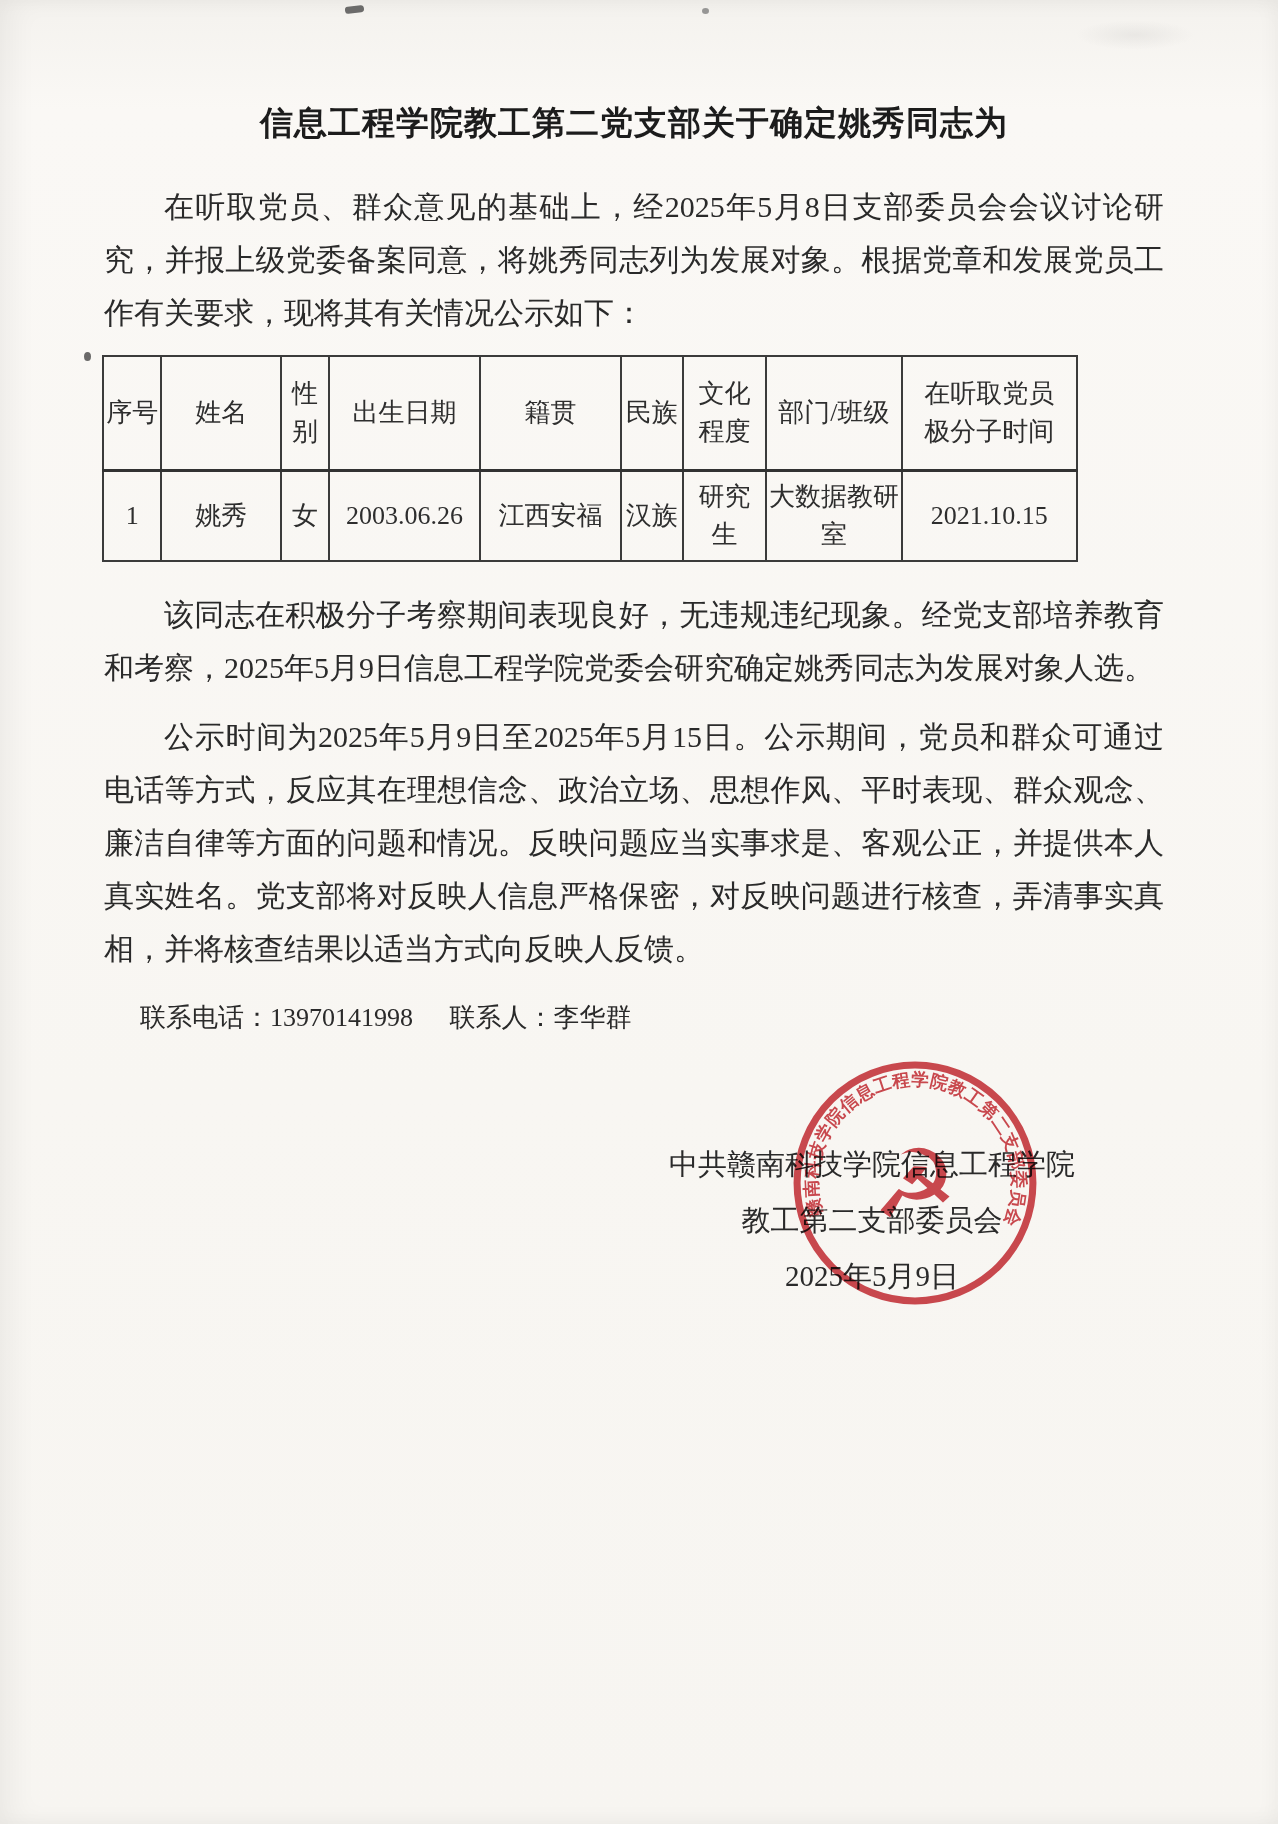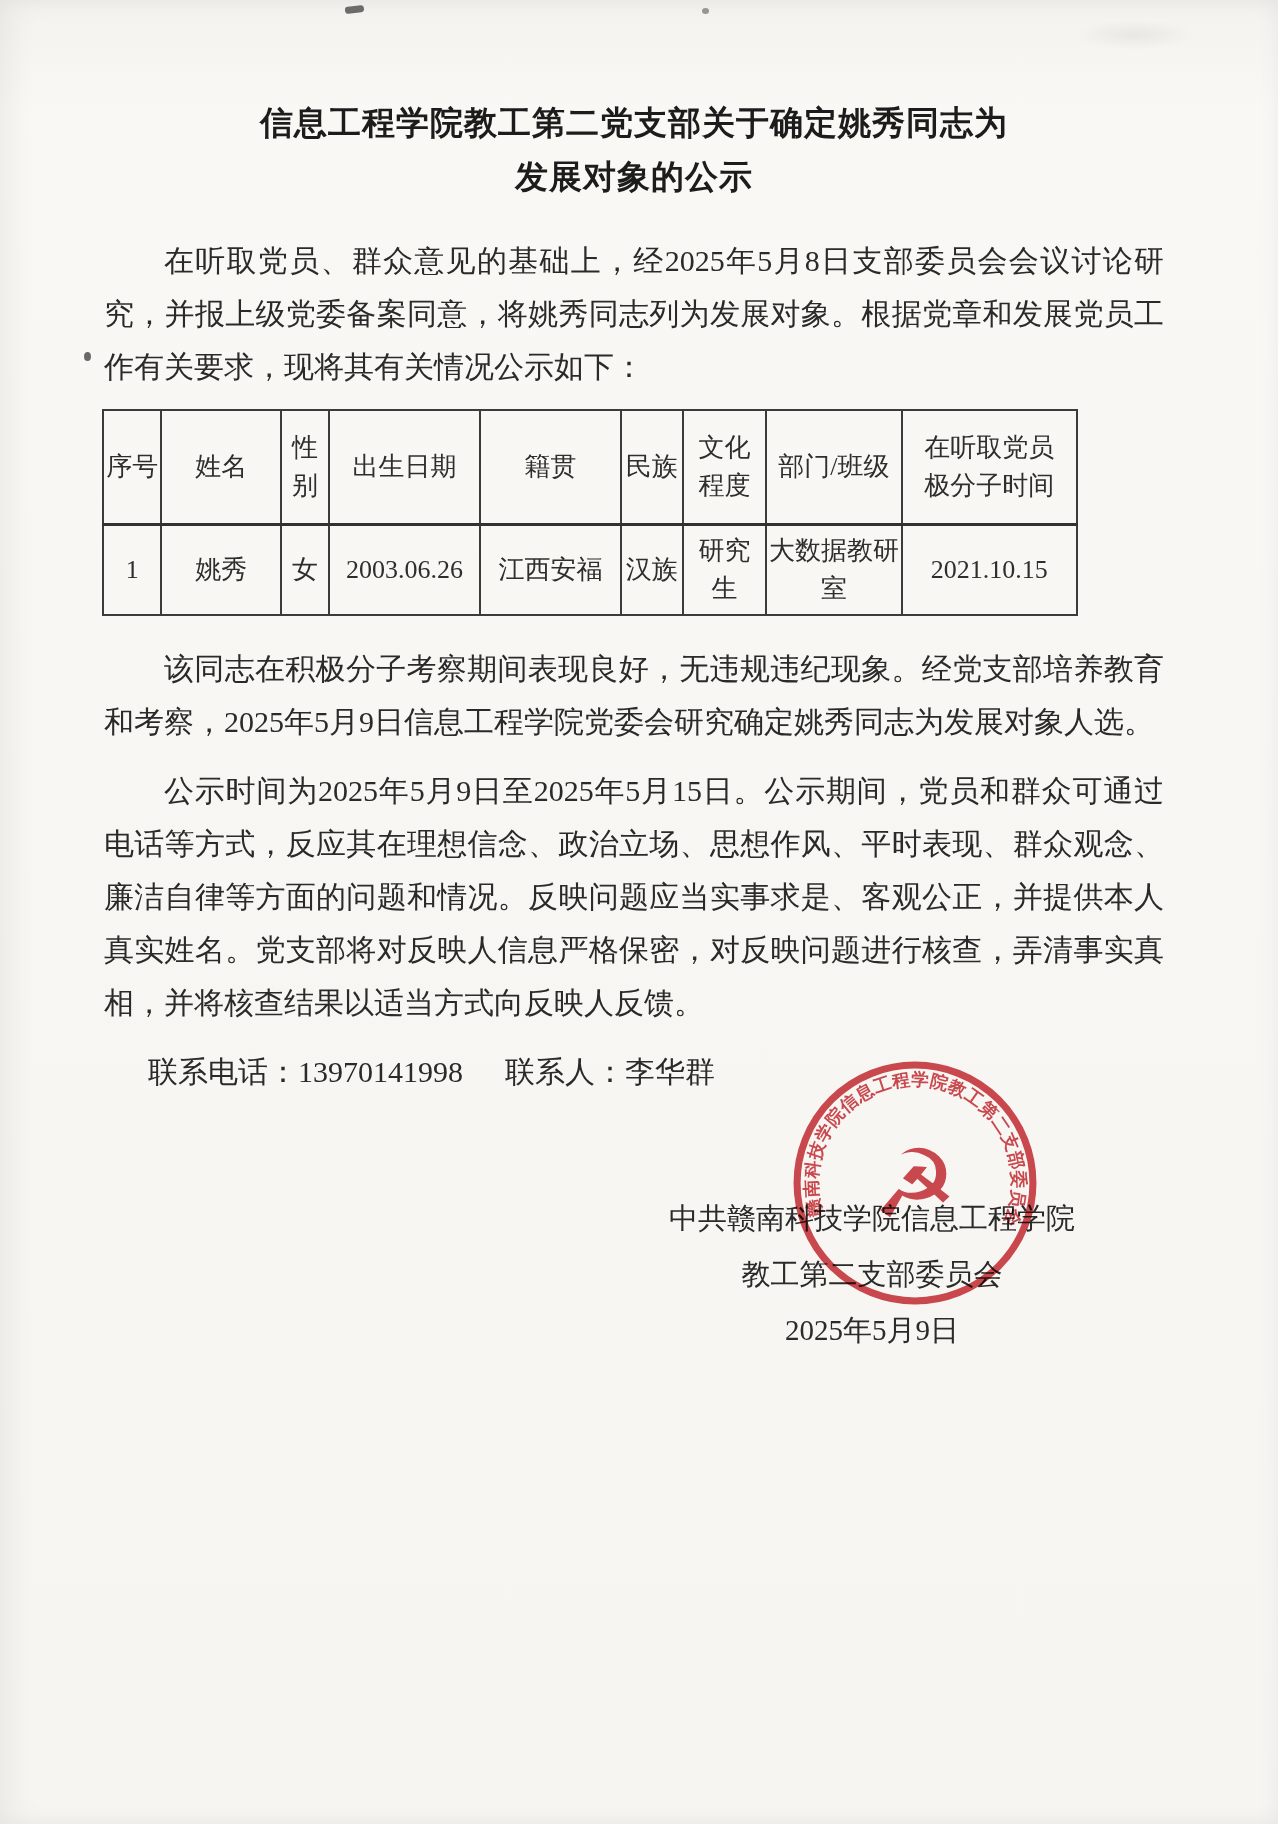--- a/index.html
+++ b/index.html
@@ -53,21 +53,21 @@
     color:#2e2e2e;
     overflow:hidden;
   }
   .info-table thead th{height:108px;border-bottom:3px solid #323232;}
   .info-table tbody td{height:84px;}
   .c0{width:6.0%}.c1{width:12.3%}.c2{width:4.9%}.c3{width:15.5%}.c4{width:14.5%}
   .c5{width:6.3%}.c6{width:8.6%}.c7{width:13.9%}.c8{width:18.0%}
   .td-left{text-align:left;padding-left:10px;}
   .contact-line{
     margin:12px 0 0 0;
-    font-size:30px;
+    font-size:26px;
     line-height:53px;
     text-indent:2em;
     color:#2a2a2a;
   }
   .contact-line .gap{display:inline-block;width:1.4em;}
   .signature{
     width:-moz-fit-content;width:fit-content;
     margin:92px 105px 0 auto;
     text-align:center;
     font-size:29px;
@@ -93,21 +93,20 @@
   .art-dot{left:84px;top:352px;width:7px;height:9px;background:#3a3a3a;border-radius:50%;opacity:.75;}
   .art-smudge{left:1075px;top:20px;width:120px;height:30px;background:radial-gradient(ellipse at center,rgba(120,120,120,.10),rgba(120,120,120,0) 70%);}
 </style>
 </head>
 <body>
 
 <div class="page">
 
   <div class="doc-title">
     <div>信息工程学院教工第二党支部关于确定姚秀同志为</div>
-    <div>发展对象的公示</div>
   </div>
 
   <p class="body-text p1">在听取党员、群众意见的基础上，经2025年5月8日支部委员会会议讨论研究，并报上级党委备案同意，将姚秀同志列为发展对象。根据党章和发展党员工作有关要求，现将其有关情况公示如下：</p>
 
   <table class="info-table">
     <colgroup>
       <col class="c0">
         <col class="c1">
         <col class="c2">
         <col class="c3">

